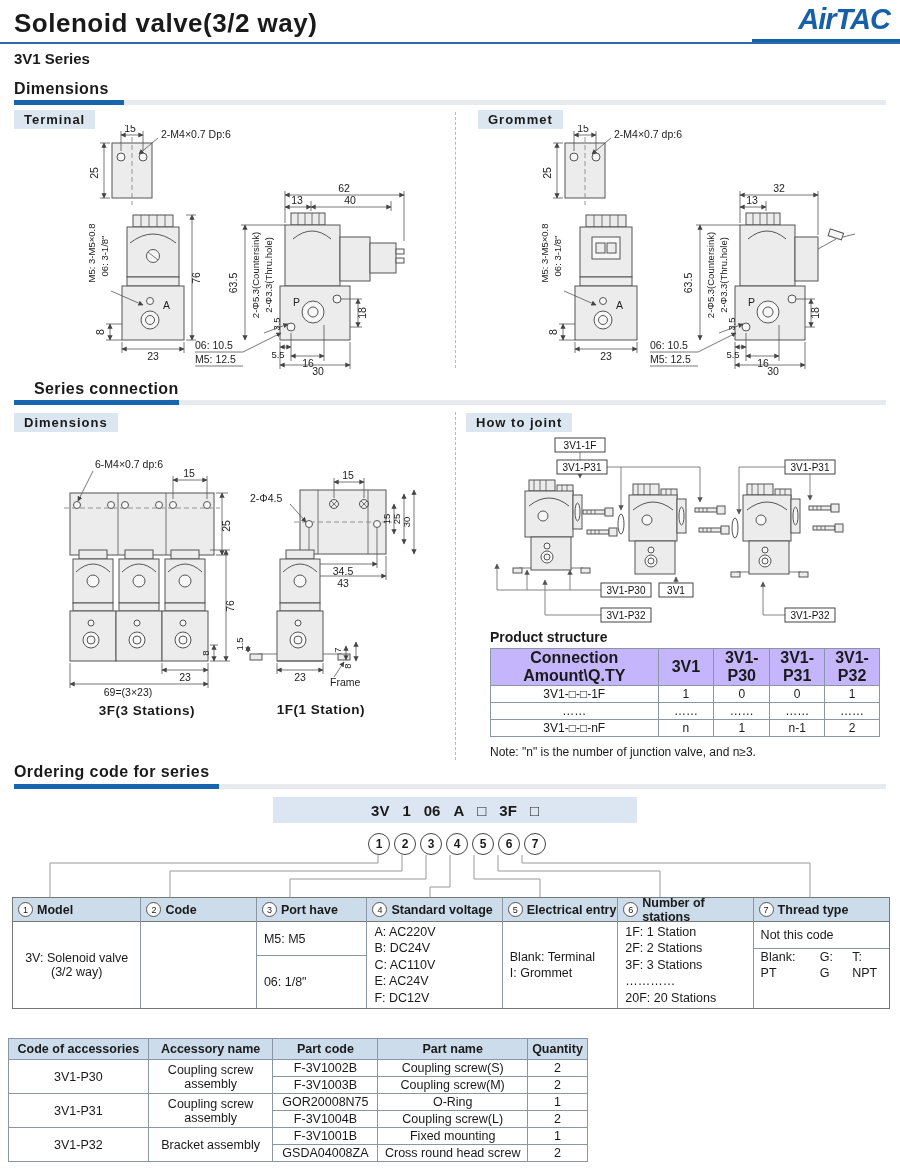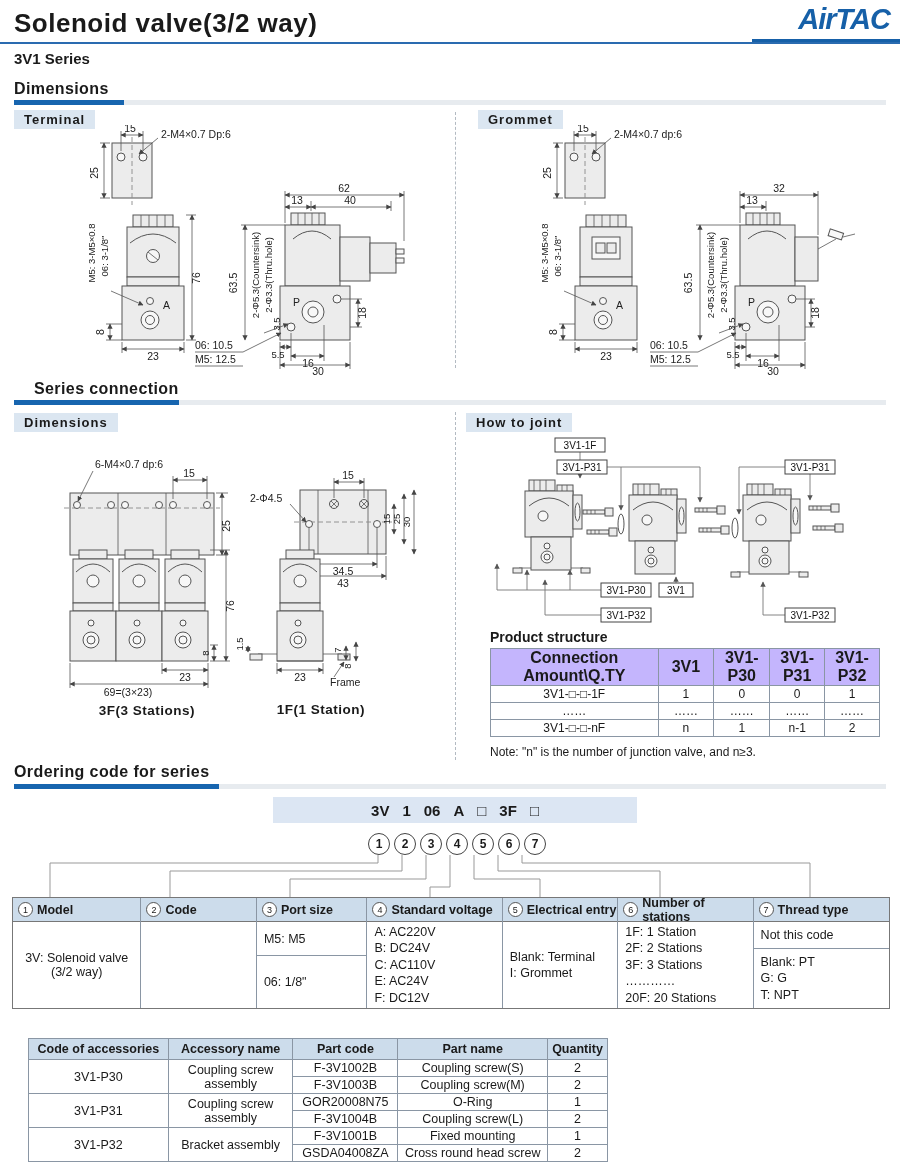--- a/index.html
+++ b/index.html
@@ -671,21 +671,21 @@
     </div>
     <div class="ocol" style="width:115px;">
       <div class="ohead">
           <span class="onum">2</span>
           <span>Code</span>
         </div>
     </div>
     <div class="ocol" style="width:110px;">
       <div class="ohead">
           <span class="onum">3</span>
-          <span>Port size</span>
+          <span>Port have</span>
         </div>
       <div class="obody">
         <div class="osub-top" style="height:33px;">M5: M5</div>
         <div class="osub-bot">06: 1/8"</div>
       </div>
     </div>
     <div class="ocol" style="width:135px;">
       <div class="ohead">
           <span class="onum">4</span>
           <span>Standard voltage</span>
@@ -721,30 +721,30 @@
         <div class="oline">20F: 20 Stations</div>
       </div>
     </div>
     <div class="ocol" style="width:136px;">
       <div class="ohead">
           <span class="onum">7</span>
           <span>Thread type</span>
         </div>
       <div class="obody">
         <div class="osub-top" style="height:26px;">Not this code</div>
-        <div style="flex:1;display:flex;flex-direction:column;justify-content:center;">
+        <div style="flex:1;display:flex;justify-content:center;">
           <div class="oline">Blank: PT</div>
           <div class="oline">G: G</div>
           <div class="oline">T: NPT</div>
         </div>
       </div>
     </div>
   </div>
 
-  <table class="acc abs" style="left:28px;top:1038px;padding-left:16px;">
+  <table class="acc abs" style="left:8px;top:1038px;padding-left:16px;">
     <colgroup>
         <col style="width:140px">
         <col style="width:125px">
         <col style="width:105px">
         <col style="width:150px">
         <col style="width:60px">
       </colgroup>
     <tbody>
         <tr>
       <th>Code of accessories</th>

